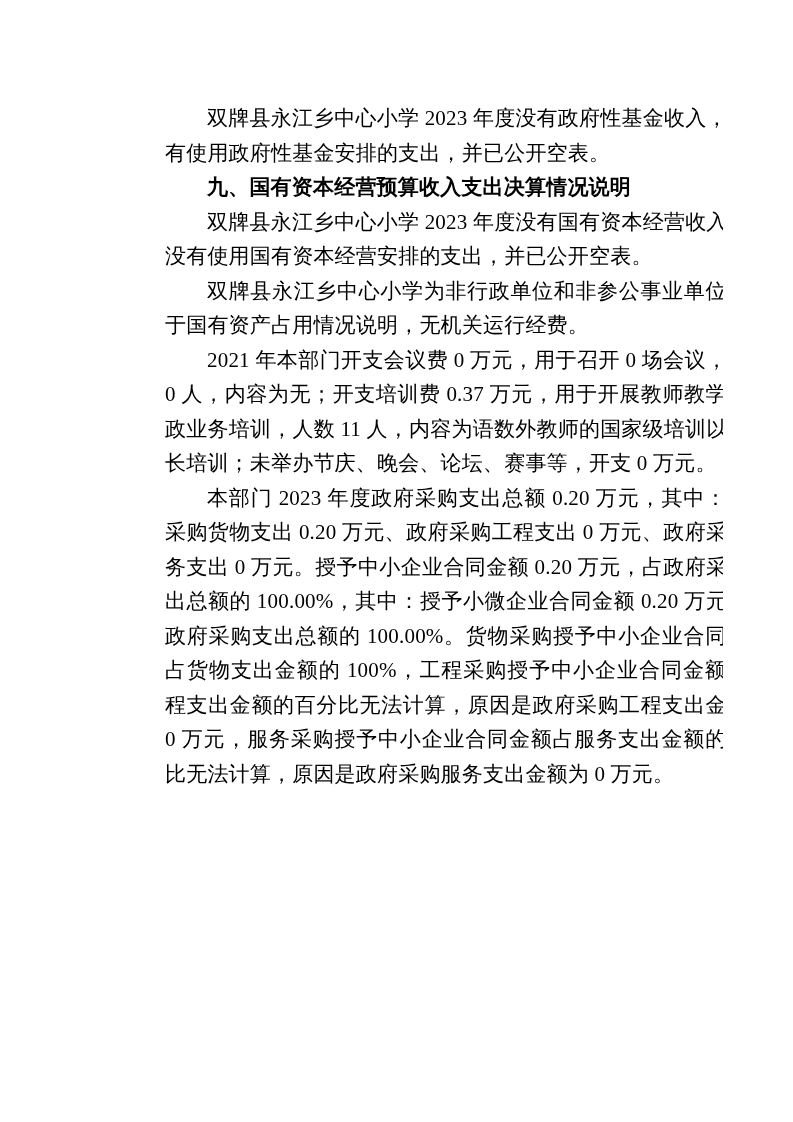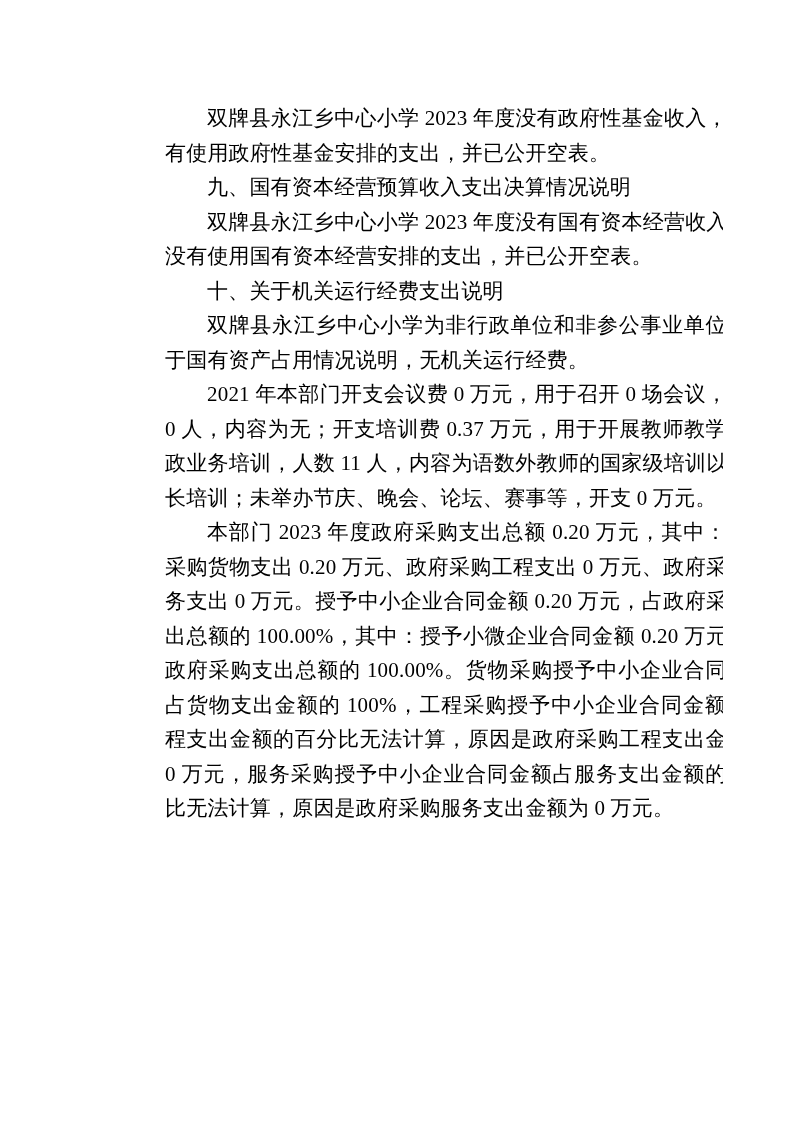--- a/index.html
+++ b/index.html
@@ -30,40 +30,39 @@
     line-height: 34.5px;
     text-align: justify;
     text-justify: inter-ideograph;
     text-indent: 2em;
     letter-spacing: 0.2px;
     word-break: break-all;
   }
   .heading {
     margin: 0;
     font-family: "Liberation Sans", "DejaVu Sans", sans-serif;
-    font-weight: normal;
+    font-weight: bold;
     font-size: 21px;
     line-height: 34.5px;
     text-indent: 2em;
     letter-spacing: 0.2px;
   }
 </style>
 </head>
 <body>
 
 <div class="page">
   <div class="content">
 
     <p class="para">双牌县永江乡中心小学 2023 年度没有政府性基金收入，也没有使用政府性基金安排的支出，并已公开空表。</p>
 
     <h2 class="heading">九、国有资本经营预算收入支出决算情况说明</h2>
 
     <p class="para">双牌县永江乡中心小学 2023 年度没有国有资本经营收入，也没有使用国有资本经营安排的支出，并已公开空表。</p>
 
-    <h2 class="heading">十、关于机关运行经费支出说明</h2>
 
     <p class="para">双牌县永江乡中心小学为非行政单位和非参公事业单位，关于国有资产占用情况说明，无机关运行经费。</p>
 
 
     <p class="para">2021 年本部门开支会议费 0 万元，用于召开 0 场会议，人数 0 人，内容为无；开支培训费 0.37 万元，用于开展教师教学及行政业务培训，人数 11 人，内容为语数外教师的国家级培训以及校长培训；未举办节庆、晚会、论坛、赛事等，开支 0 万元。</p>
 
 
     <p class="para">本部门 2023 年度政府采购支出总额 0.20 万元，其中：政府采购货物支出 0.20 万元、政府采购工程支出 0 万元、政府采购服务支出 0 万元。授予中小企业合同金额 0.20 万元，占政府采购支出总额的 100.00%，其中：授予小微企业合同金额 0.20 万元，占政府采购支出总额的 100.00%。货物采购授予中小企业合同金额占货物支出金额的 100%，工程采购授予中小企业合同金额占工程支出金额的百分比无法计算，原因是政府采购工程支出金额为 0 万元，服务采购授予中小企业合同金额占服务支出金额的百分比无法计算，原因是政府采购服务支出金额为 0 万元。</p>
 
 

